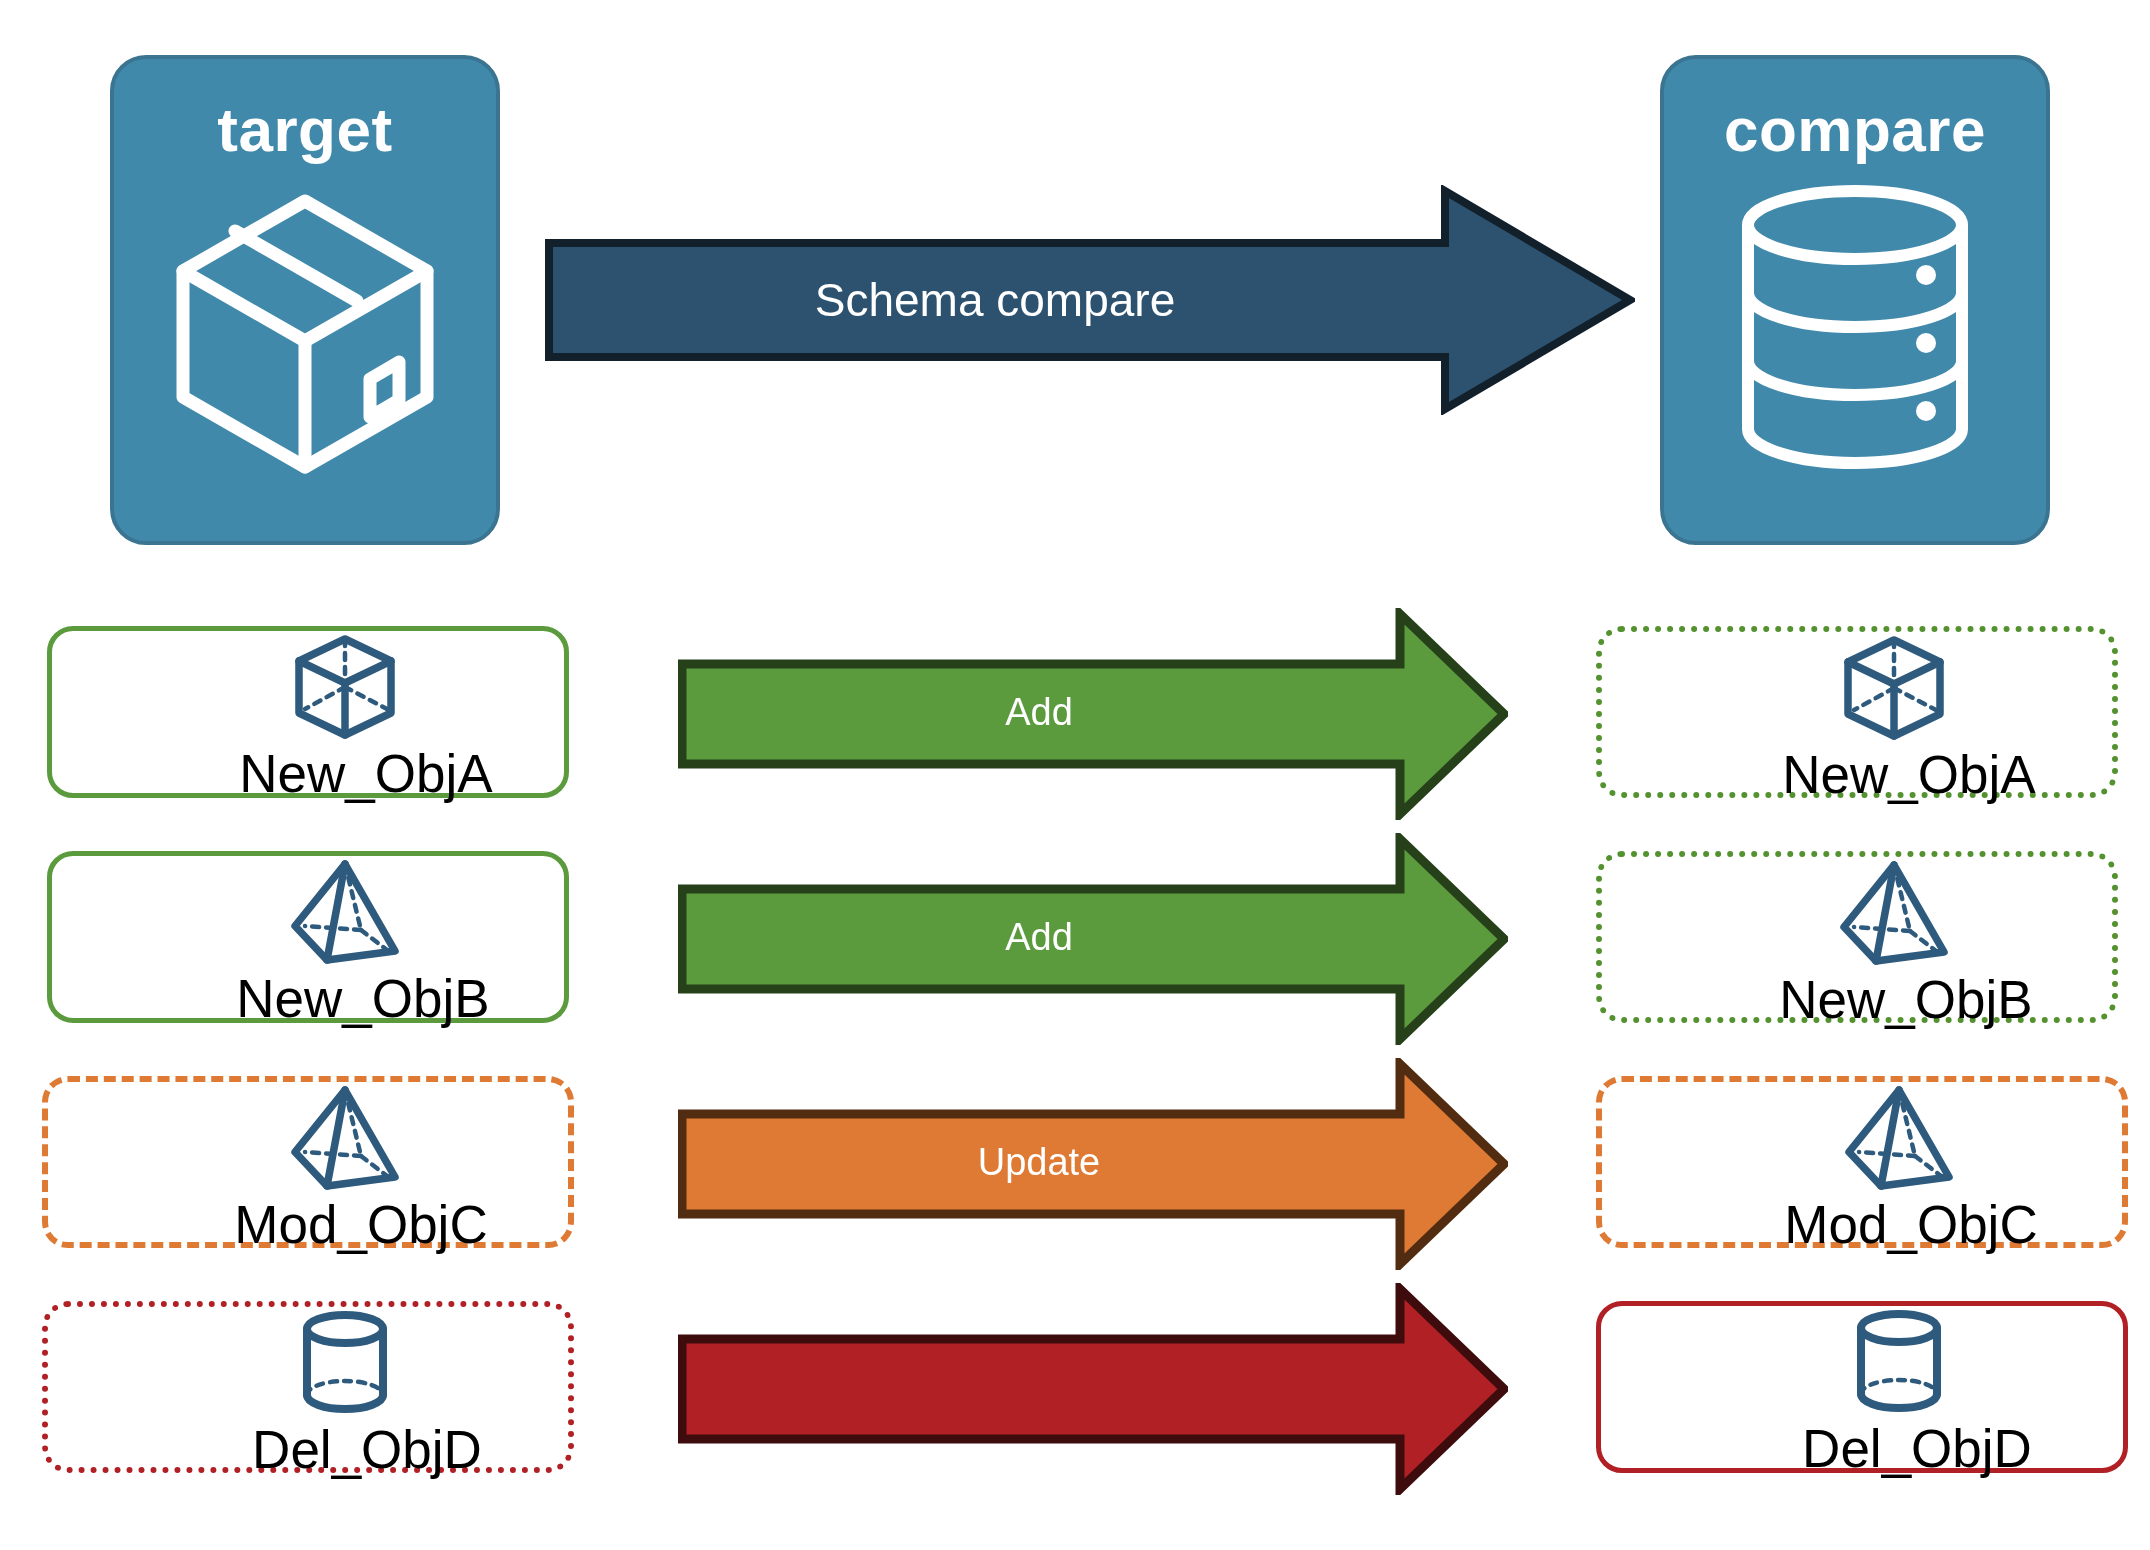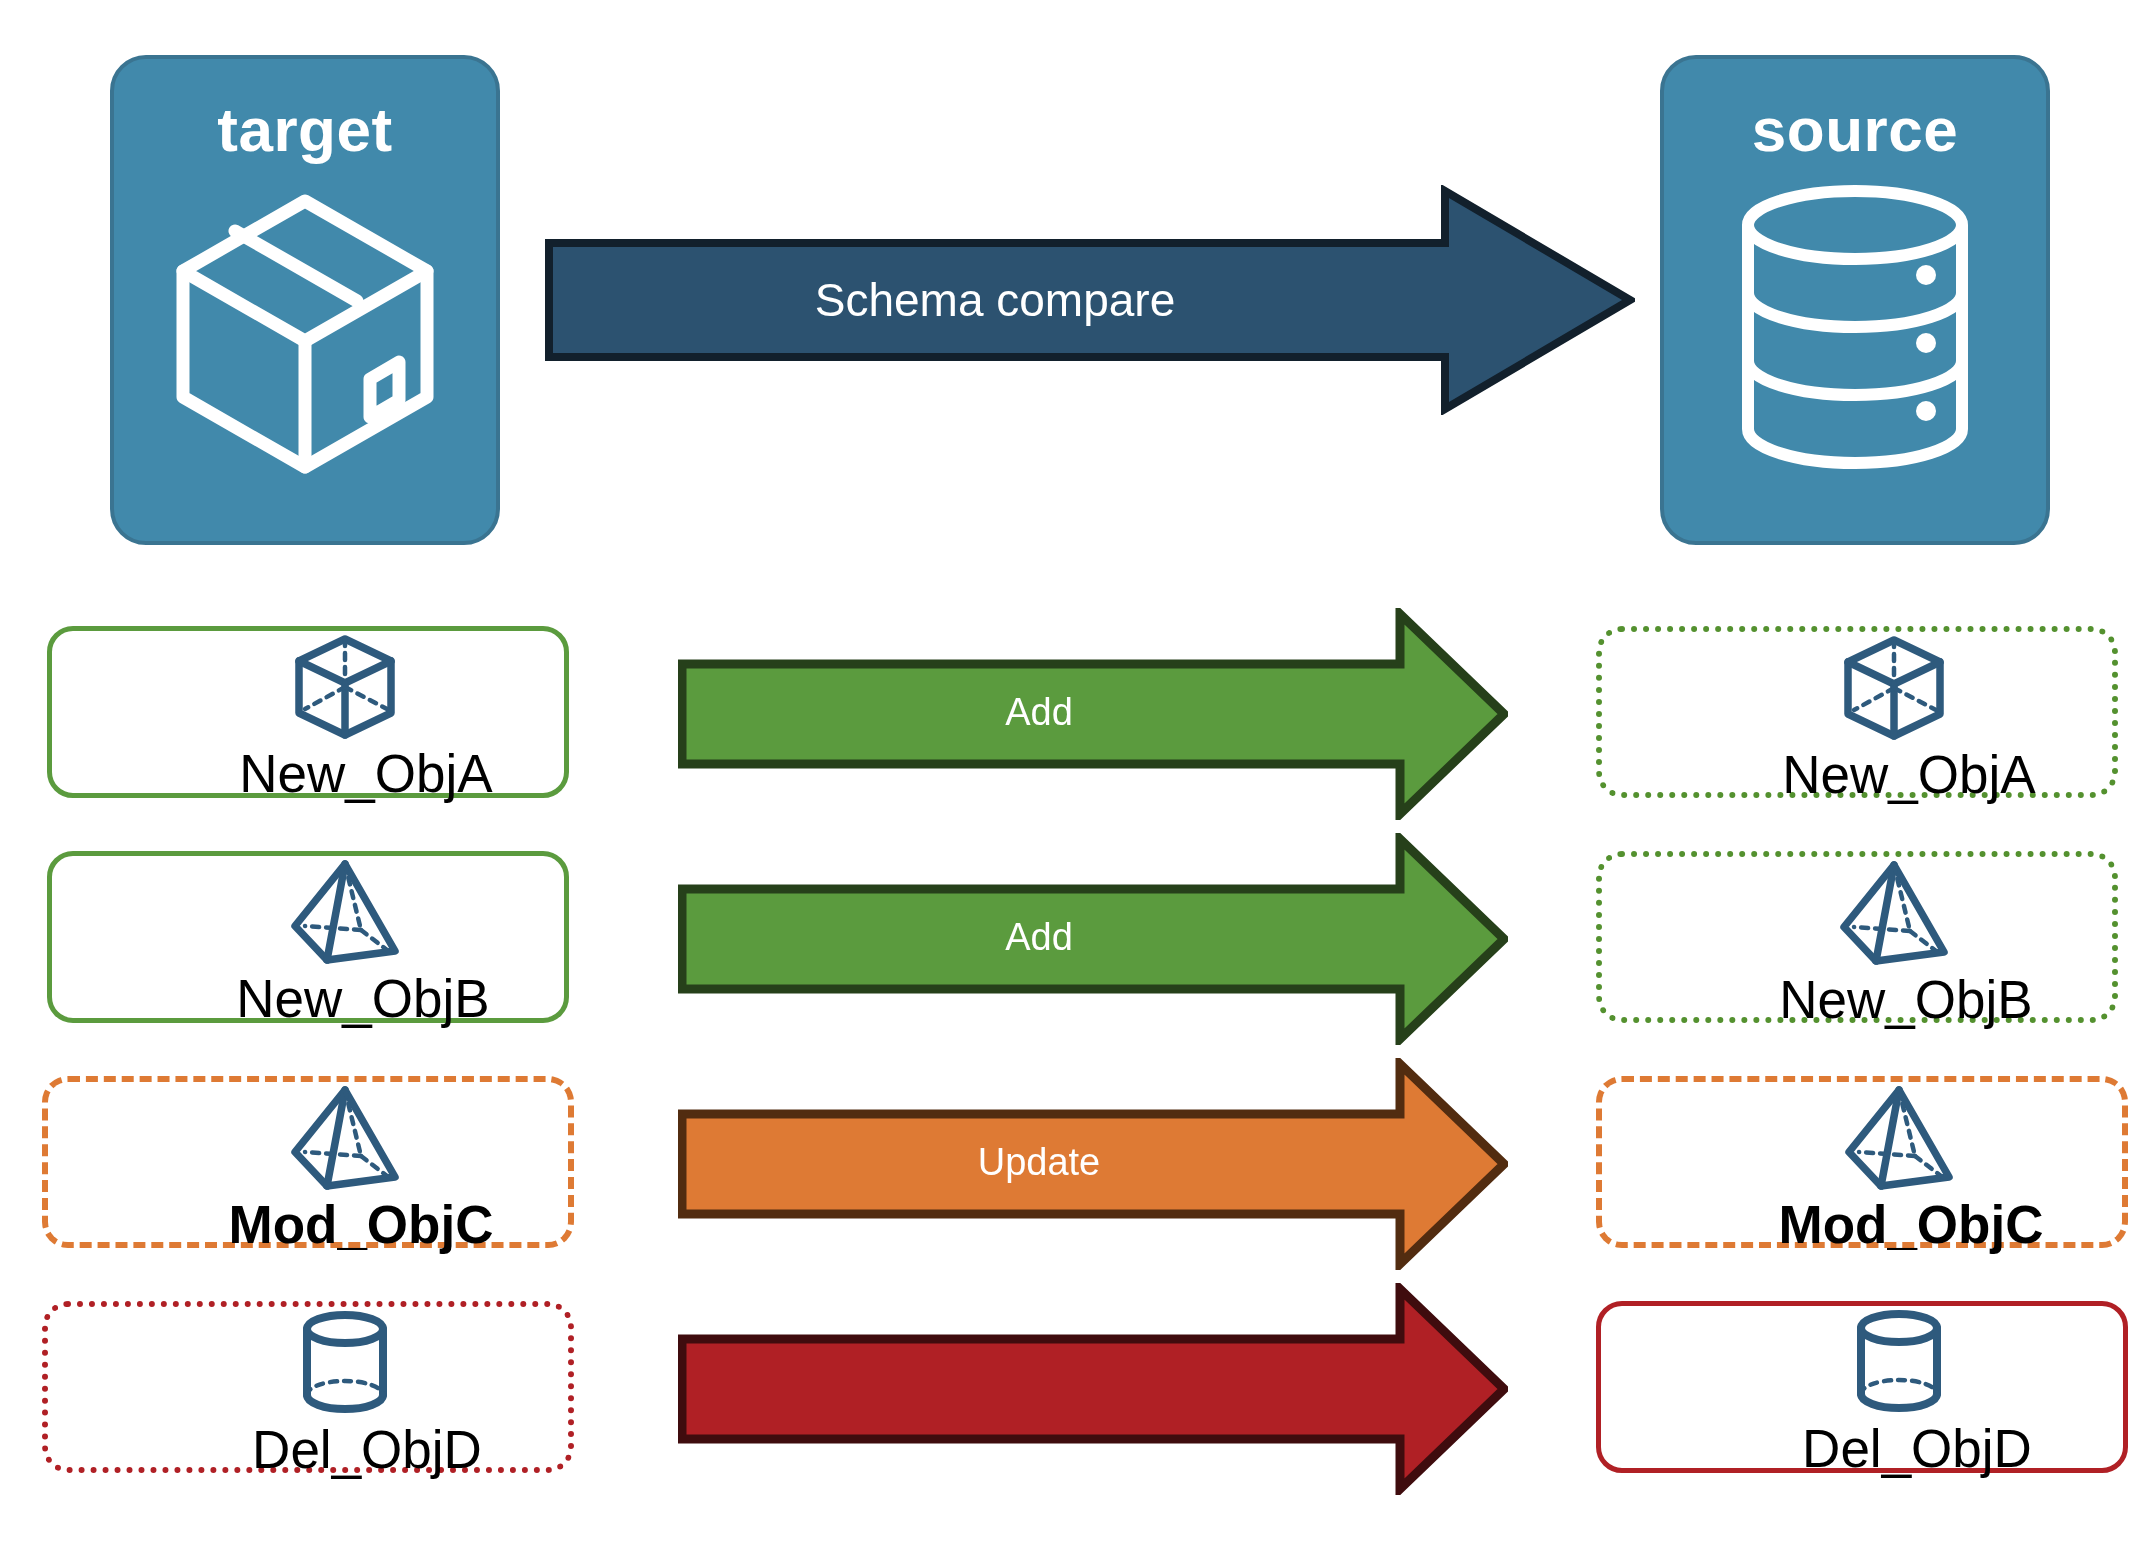--- a/index.html
+++ b/index.html
@@ -59,21 +59,21 @@
     position: absolute;
     box-sizing: border-box;
     background: #ffffff;
     border-radius: 26px;
     display: flex;
     flex-direction: column;
     align-items: center;
   }
   .obj-card.b-solid-green   { border: 5px solid #5B9B3E; }
   .obj-card.b-dotted-green  { border: 6px dotted #54912F; }
-  .obj-card.b-dashed-orange { border: 6px dashed #DE7A34; font-weight: bold; }
+  .obj-card.b-dashed-orange { border: 6px dashed #DE7A34; }
   .obj-card.b-dotted-red    { border: 6px dotted #B02025; }
   .obj-card.b-solid-red     { border: 5px solid #B02025; }
 
   .obj-icon {
     flex: 0 0 auto;
     display: block;
   }
   .obj-label {
     color: #000000;
     font-size: 53px;
@@ -112,21 +112,21 @@
   </div>
 
   <div class="big-arrow" style="left:545px; top:185px; width:1090px; height:230px;">
     <svg width="1090" height="230" viewBox="0 0 1090 230" preserveAspectRatio="none">
       <polygon points="4,58 900,58 900,6 1085,115 900,224 900,172 4,172" fill="#2C5270" stroke="#12202C" stroke-width="8" stroke-linejoin="miter"></polygon>
     </svg>
     <div class="big-arrow-label" style="left:0; top:88px; width:900px;">Schema compare</div>
   </div>
 
   <div class="endpoint" style="left:1660px; top:55px; width:390px; height:490px;">
-    <div class="endpoint-title">source</div>
+    <div class="endpoint-title">compare</div>
     <div class="endpoint-icon">
       <svg width="250" height="300" viewBox="0 0 250 300">
         <g fill="none" stroke="#FFFFFF" stroke-width="12" stroke-linejoin="round">
           <ellipse cx="125" cy="46" rx="107" ry="34"></ellipse>
           <line x1="18" y1="46" x2="18" y2="250"></line>
           <line x1="232" y1="46" x2="232" y2="250"></line>
           <path d="M18,114 A107,34 0 0 0 232,114"></path>
           <path d="M18,182 A107,34 0 0 0 232,182"></path>
           <path d="M18,250 A107,34 0 0 0 232,250"></path>
         </g>

